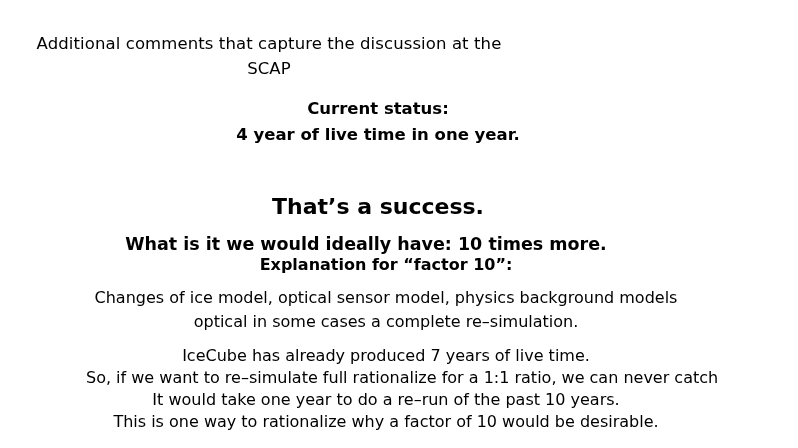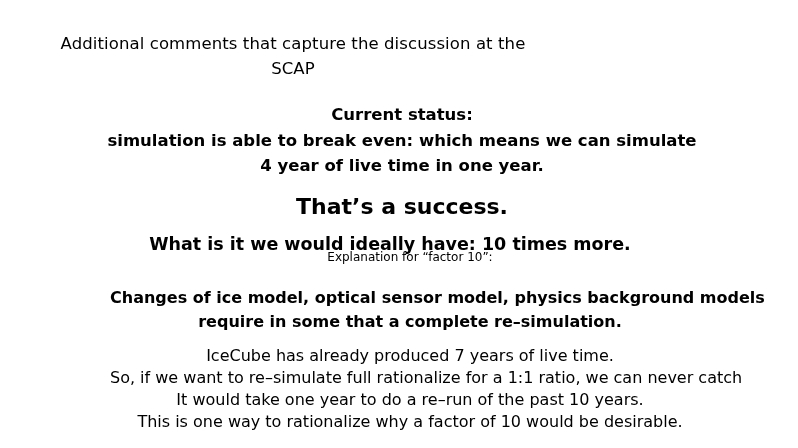--- a/index.html
+++ b/index.html
@@ -17,36 +17,35 @@
   }
   #slide {
     position: relative;
     width: 798px;
     height: 448px;
     background: #ffffff;
   }
   .block {
     position: absolute;
     text-align: center;
-    padding-left: 24px;
   }
   
   #title-block {
     left: 0px;
     top: 31px;
     width: 538px;
     font-size: 16.5px;
     line-height: 25px;
     font-weight: normal;
     letter-spacing: 0.1px;
   }
   
   #status-block {
     left: 78px;
-    top: 102px;
+    top: 96px;
     width: 600px;
     font-size: 16.5px;
     line-height: 25.5px;
     font-weight: bold;
   }
   
   #success-block {
     left: 78px;
     top: 194px;
     width: 600px;
@@ -59,33 +58,33 @@
     left: 66px;
     top: 233px;
     width: 600px;
     font-size: 17.5px;
     line-height: 22px;
     font-weight: bold;
   }
   
   #explain-block {
     left: 86px;
-    top: 245px;
+    top: 253px;
     width: 600px;
-    font-size: 12px;
+    font-size: 16px;
     line-height: 24px;
-    font-weight: normal;
+    font-weight: bold;
   }
   #changes-block {
     left: 86px;
     top: 286px;
     width: 600px;
     font-size: 16px;
     line-height: 24px;
-    font-weight: bold;
+    font-weight: normal;
   }
   #icecube-block {
     left: 86px;
     top: 345px;
     width: 600px;
     font-size: 16px;
     line-height: 22px;
     font-weight: normal;
   }
   .line {
@@ -98,39 +97,38 @@
 
 <div id="slide">
 
   <div class="block" id="title-block">
     <span class="line">Additional comments that capture the discussion at the</span>
     <span class="line">SCAP</span>
   </div>
 
   <div class="block" id="status-block">
     <span class="line">Current status:</span>
-    <span class="line">simulation is able to break even: which means we can simulate</span>
     <span class="line">4 year of live time in one year.</span>
   </div>
 
   <div class="block" id="success-block">
     <span class="line">That’s a success.</span>
   </div>
 
   <div class="block" id="ideal-block">
     <span class="line">What is it we would ideally have: 10 times more.</span>
   </div>
 
   <div class="block" id="explain-block">
     <span class="line">Explanation for “factor 10”:</span>
   </div>
 
   <div class="block" id="changes-block">
     <span class="line">Changes of ice model, optical sensor model, physics background models</span>
-    <span class="line">require in some that a complete re–simulation.</span>
+    <span class="line">optical in some cases a complete re–simulation.</span>
   </div>
 
   <div class="block" id="icecube-block">
     <span class="line">IceCube has already produced 7 years of live time.</span>
     <span class="line">So, if we want to re–simulate full rationalize for a 1:1 ratio, we can never catch</span>
     <span class="line">It would take one year to do a re–run of the past 10 years.</span>
     <span class="line">This is one way to rationalize why a factor of 10 would be desirable.</span>
   </div>
 
 </div>

